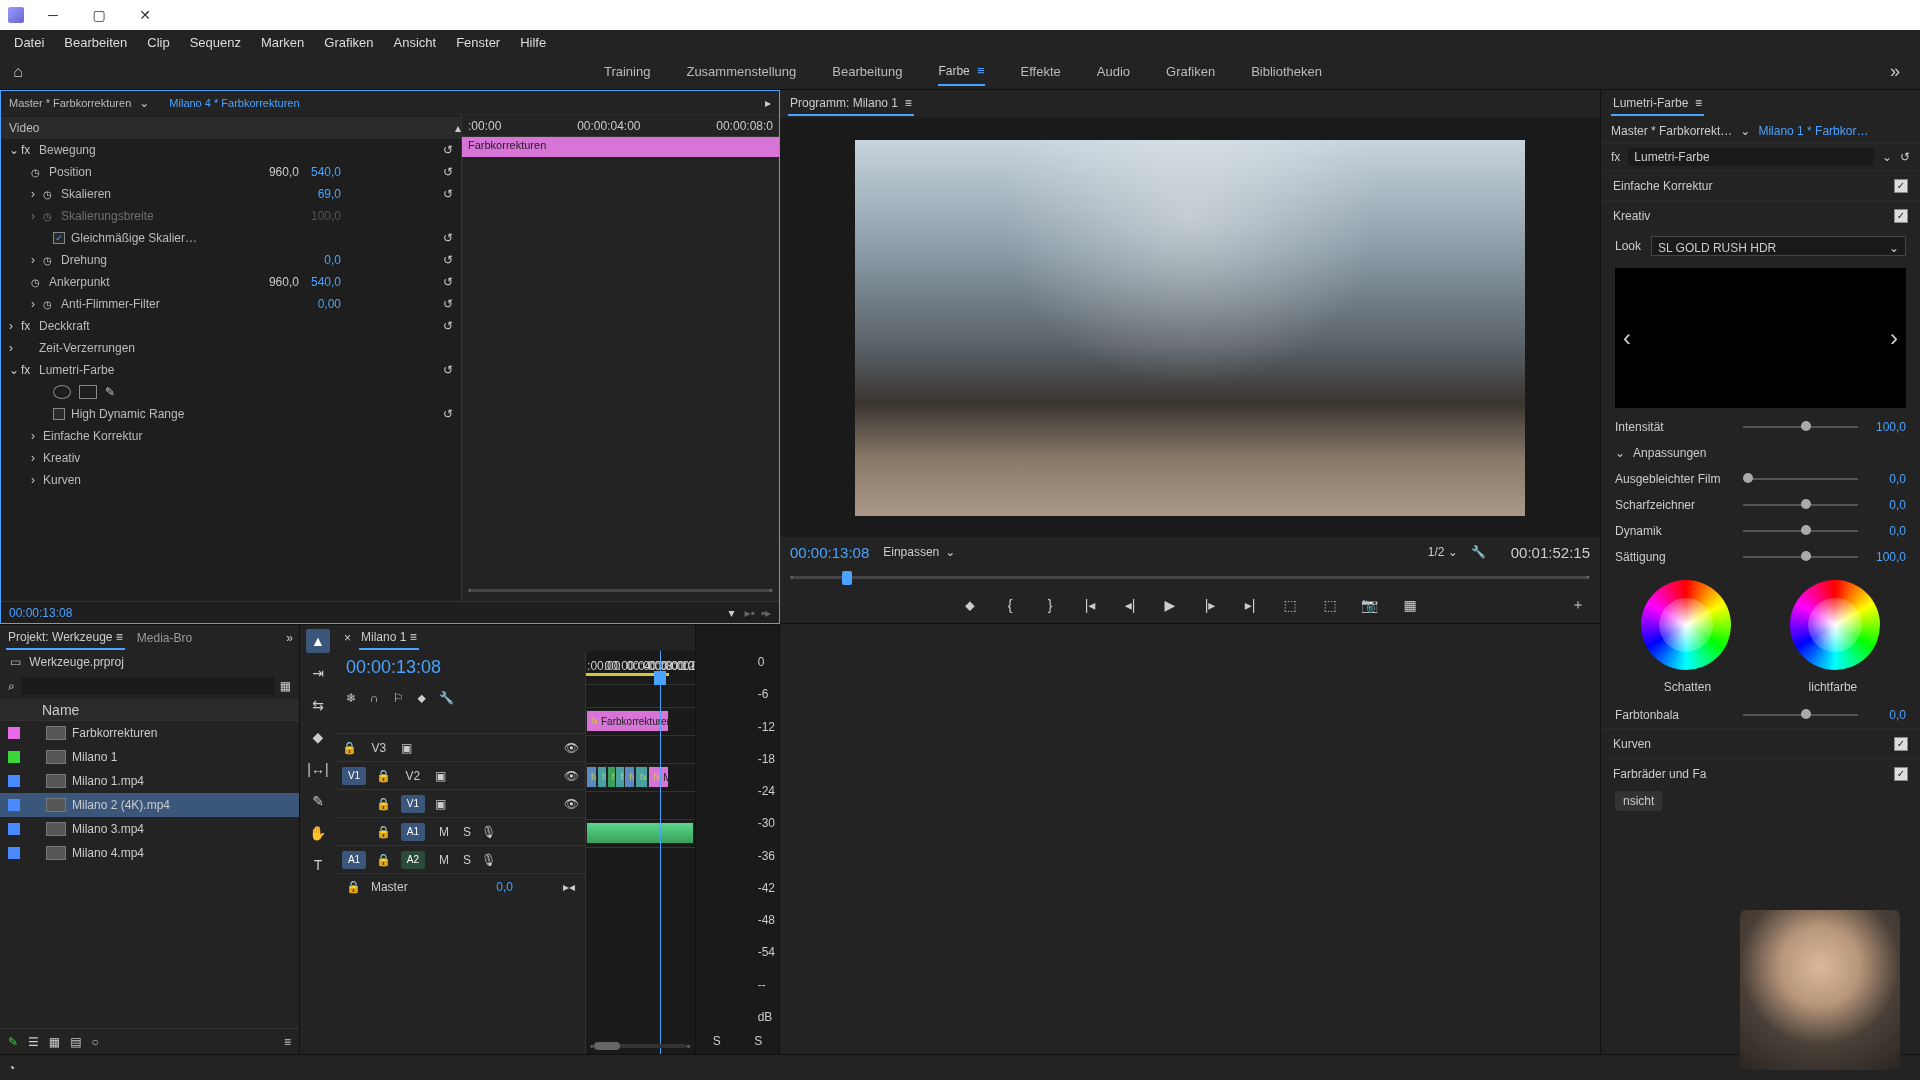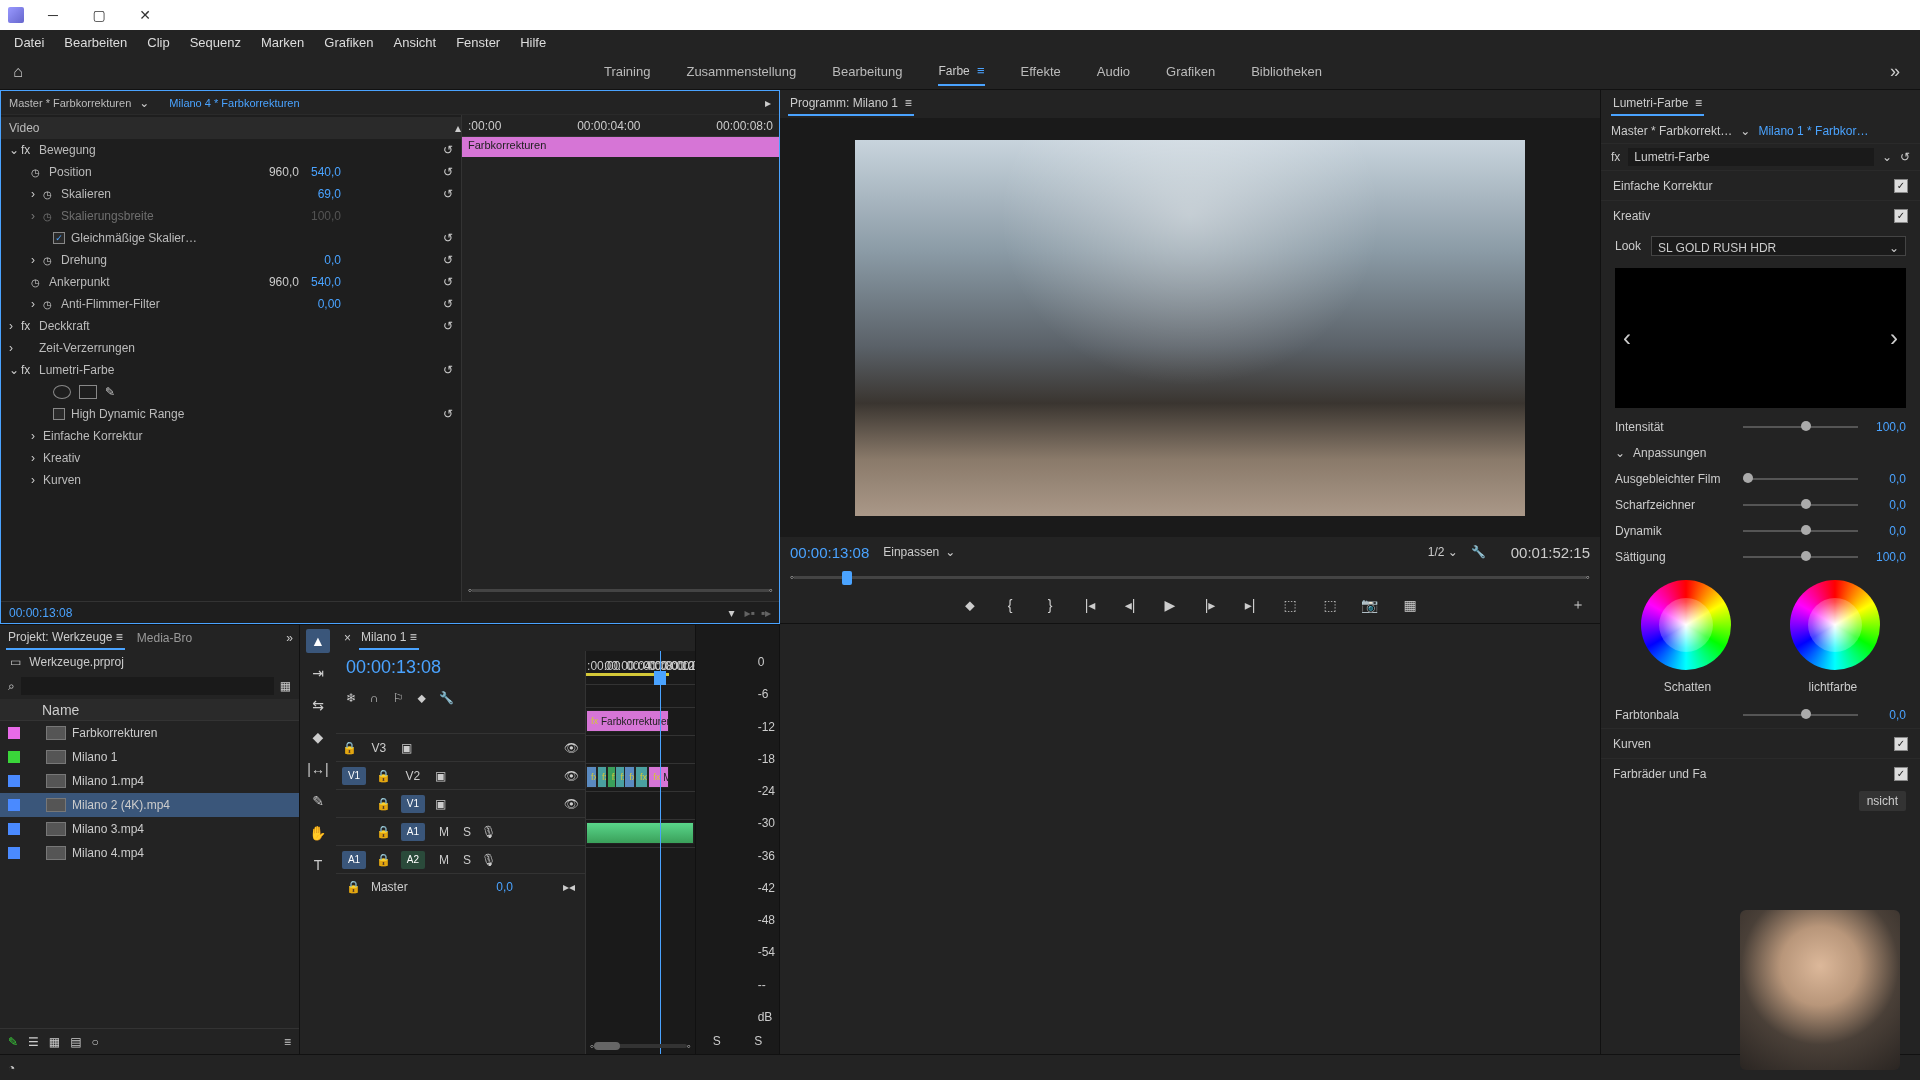--- a/index.html
+++ b/index.html
@@ -644,21 +644,21 @@
         <span class="sval">0,0</span>
       </div>
     <div class="lum-section">
         <span>Kurven</span>
         <span class="chk">✓</span>
       </div>
     <div class="lum-section">
         <span>Farbräder und Fa</span>
         <span class="chk">✓</span>
       </div>
-    <div style="padding:6px 14px;text-align:right"><span style="background:#333;padding:3px 8px;border-radius:2px">nsicht</span></div>
+    <div style="padding:6px 14px;text-align:left"><span style="background:#333;padding:3px 8px;border-radius:2px">nsicht</span></div>
   </div>
 </div>
 
 <div class="statusbar">
   <span>◔</span>
 </div>
 
 <div class="webcam"></div>
 
 </body></html>

